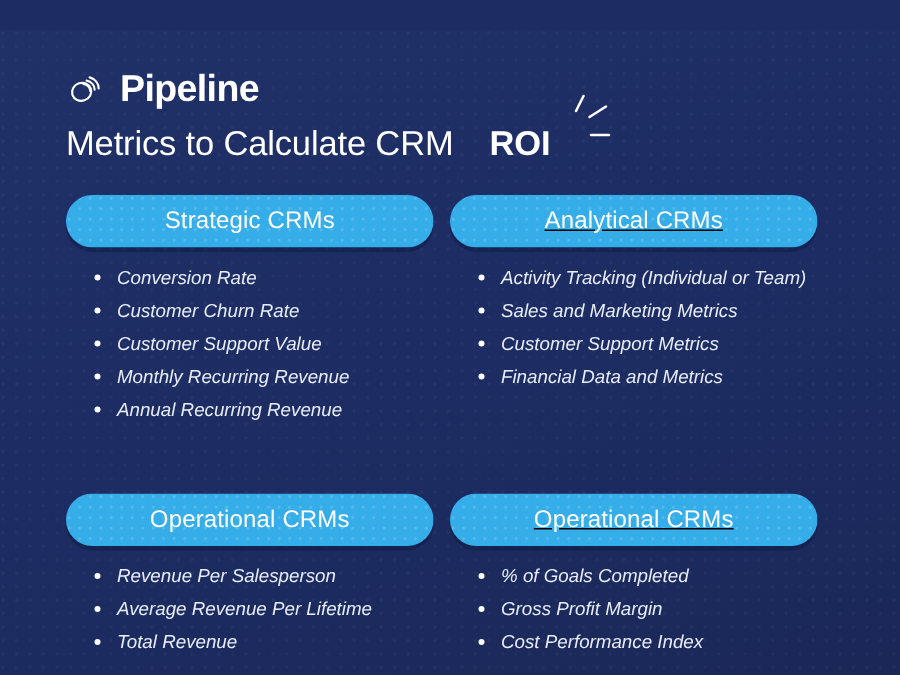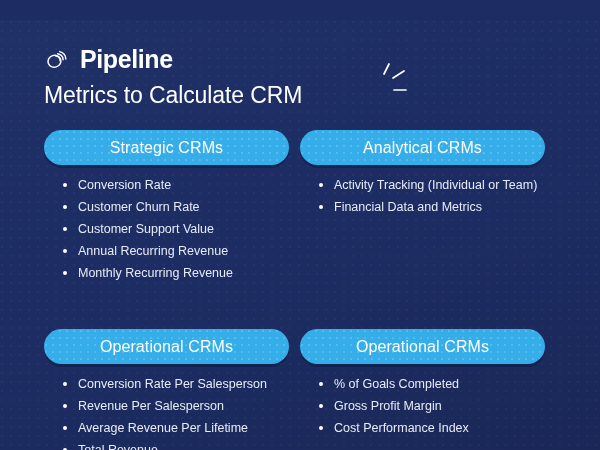--- a/index.html
+++ b/index.html
@@ -56,23 +56,23 @@
     background-size:7px 7px;
     display:flex; align-items:center; justify-content:center;
     box-shadow:0 3px 0 rgba(12,24,62,0.45);
   }
   .pill-label {
     color:#ffffff; font-size:16px; font-weight:400;
     letter-spacing:0.1px; line-height:1;
   }
 
   .card-left  .pill { width:245px; margin-left:24px; }
-  .card-right .pill { width:245px; margin-left:0px; }
+  .card-right .pill { width:245px; margin-left:0px;text-decoration:underline; }
 
-  .bullets { list-style:none; margin-top:14px; }
+  .bullets { list-style:none; margin-top:14px;font-style:italic; }
   .card-left  .bullets { padding-left:42px; }
   .card-right .bullets { padding-left:18px; }
   .bullets li {
     position:relative;
     color:#e7ecf7; font-size:12.5px; line-height:1;
     padding:0 0 0 16px; margin-bottom:9.5px;
     white-space:nowrap;
   }
   .bullets li::before {
     content:"";
@@ -93,20 +93,21 @@
           <path d="M17.5 6.2 C21.6 7.4 24.2 10.6 24.2 14.4"></path>
           <path d="M15.2 8.6 C18.8 9.4 21.2 12.1 21.2 15.3"></path>
           <path d="M12.9 11.0 C15.8 11.6 17.9 13.7 17.9 16.3"></path>
           <ellipse cx="11.6" cy="16.9" rx="7.2" ry="6.6" transform="rotate(-18 11.6 16.9)"></ellipse>
         </svg>
       </span>
       <span class="logo-word">Pipeline</span>
     </div>
     <div class="headline">
       <span>Metrics to Calculate CRM</span>
+      <span class="accent">ROI</span>
     </div>
   </div>
 
   <span class="sparkle">
     <svg viewBox="0 0 42 44" width="42" height="44" fill="none" stroke="#ffffff" stroke-width="1.7" stroke-linecap="round">
       <line x1="9" y1="13" x2="14" y2="3"></line>
       <line x1="18" y1="17" x2="29" y2="10"></line>
       <line x1="19" y1="29" x2="31" y2="29"></line>
     </svg>
   </span>
@@ -114,41 +115,42 @@
   <div class="grid">
 
     <div class="card card-left">
       <div class="pill">
         <span class="pill-label">Strategic CRMs</span>
       </div>
       <ul class="bullets">
         <li>Conversion Rate</li>
         <li>Customer Churn Rate</li>
         <li>Customer Support Value</li>
+        <li>Monthly Recurring Revenue</li>
         <li>Annual Recurring Revenue</li>
-        <li>Monthly Recurring Revenue</li>
       </ul>
     </div>
 
     <div class="card card-right">
       <div class="pill">
         <span class="pill-label">Analytical CRMs</span>
       </div>
       <ul class="bullets">
         <li>Activity Tracking (Individual or Team)</li>
+        <li>Sales and Marketing Metrics</li>
+        <li>Customer Support Metrics</li>
         <li>Financial Data and Metrics</li>
       </ul>
     </div>
 
     <div class="card card-left">
       <div class="pill">
         <span class="pill-label">Operational CRMs</span>
       </div>
       <ul class="bullets">
-        <li>Conversion Rate Per Salesperson</li>
         <li>Revenue Per Salesperson</li>
         <li>Average Revenue Per Lifetime</li>
         <li>Total Revenue</li>
 
       </ul>
     </div>
 
     <div class="card card-right">
       <div class="pill">
         <span class="pill-label">Operational CRMs</span>

